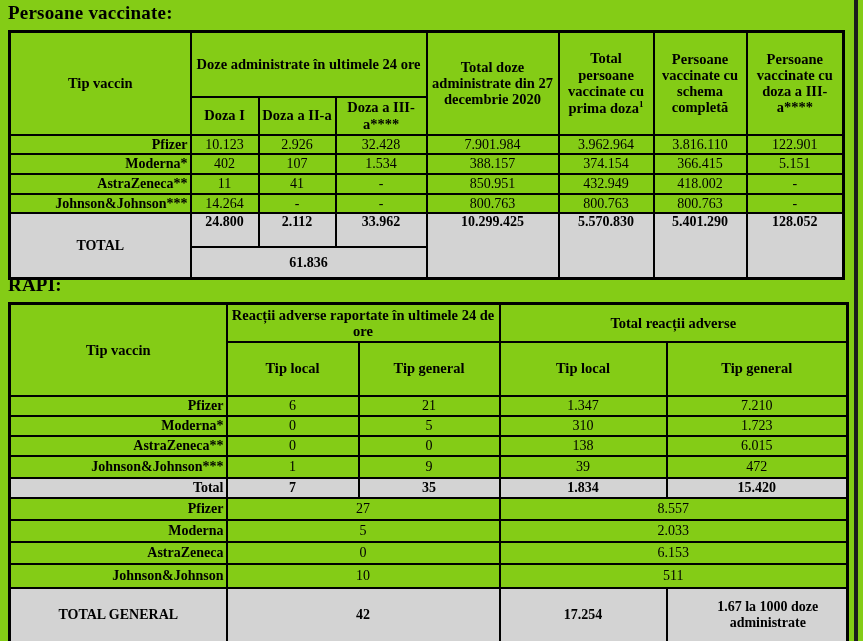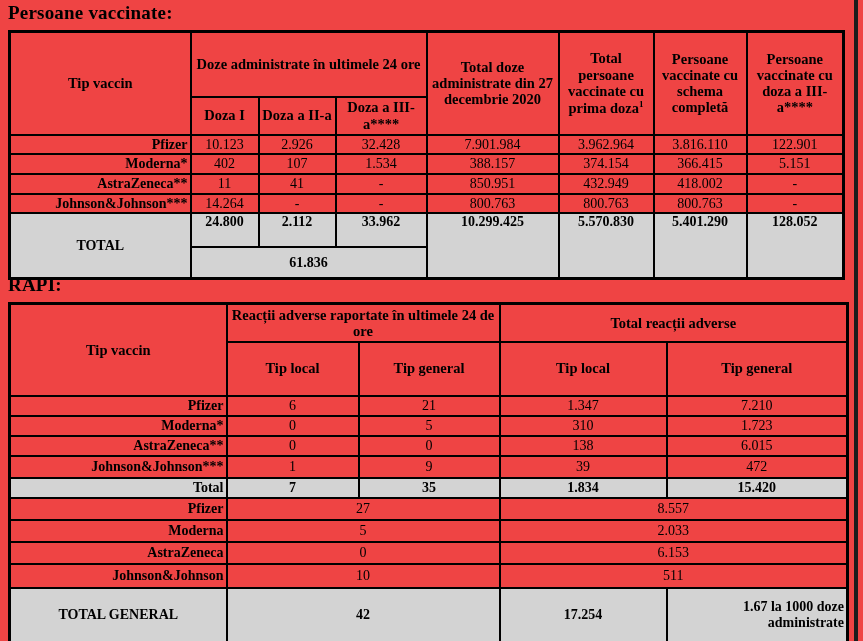--- a/index.html
+++ b/index.html
@@ -1,20 +1,20 @@
 <!DOCTYPE html>
 <html><head>
 <meta charset="utf-8">
 <style>
   html, body { margin: 0; padding: 0; background: #fff; }
   #page {
     position: relative;
     width: 863px;
     height: 641px;
-    background: #ef4444;
+    background: #84cc16;
     font-family: "Liberation Serif", "DejaVu Serif", serif;
     color: #000;
     overflow: hidden;
   }
   .doc-title {
     position: absolute;
     left: 8px;
     margin: 0;
     font-size: 19px;
     font-weight: bold;
@@ -39,21 +39,21 @@
     text-align: center;
     vertical-align: middle;
     padding: 1px 2px;
     overflow: hidden;
   }
   .t td.hd { font-weight: bold; font-size: 14.5px; }
   .t td.nm { text-align: right; font-weight: bold; padding-left: 5px; }
   .t td.gray { background: #d3d3d3; }
   .t td.b { font-weight: bold; }
   .t td.topal { vertical-align: top; padding-top: 0; }
-  .t td.leftal { text-align: right; padding-left: 24px; }
+  .t td.leftal { text-align: center; padding-left: 24px; }
   sup { font-size: 9px; }
 
   #page-right-border {
     position: absolute;
     left: 854px;
     top: 0;
     width: 4px;
     height: 641px;
     background: #1c1c1c;
   }

